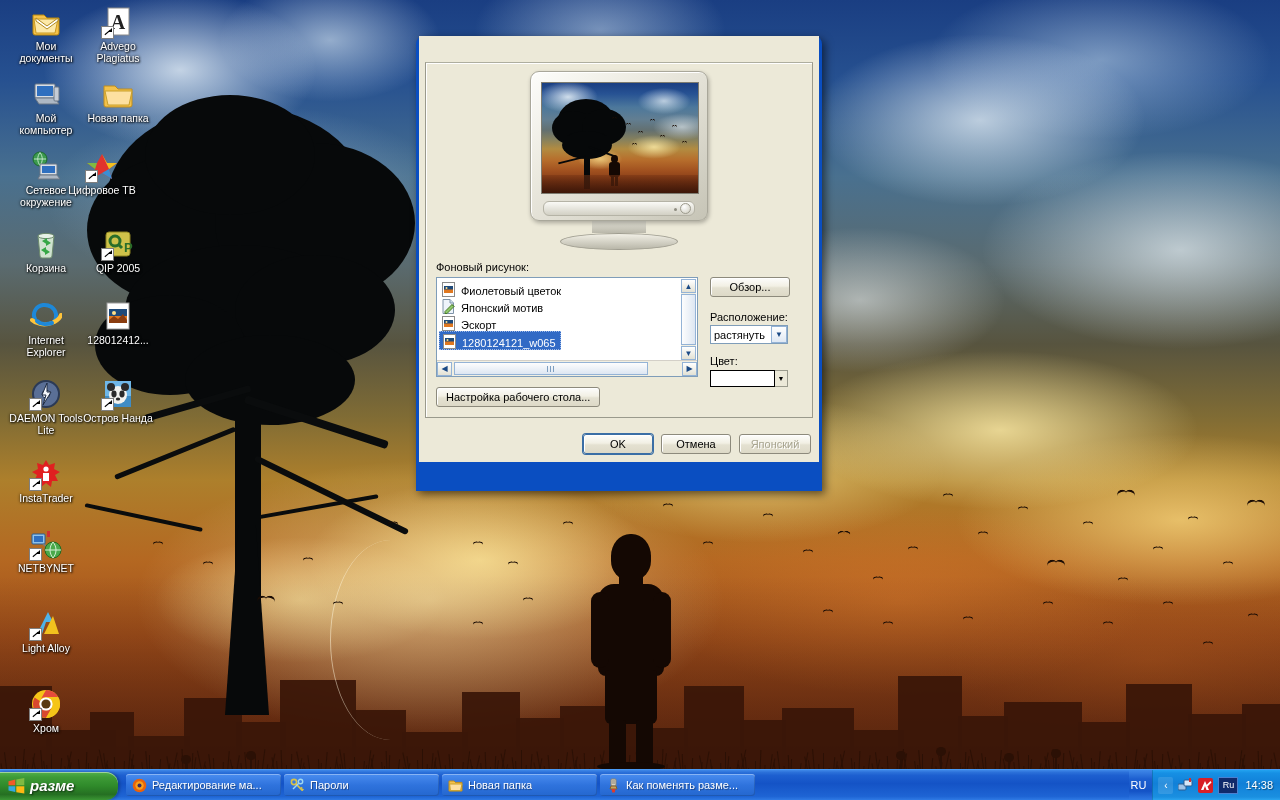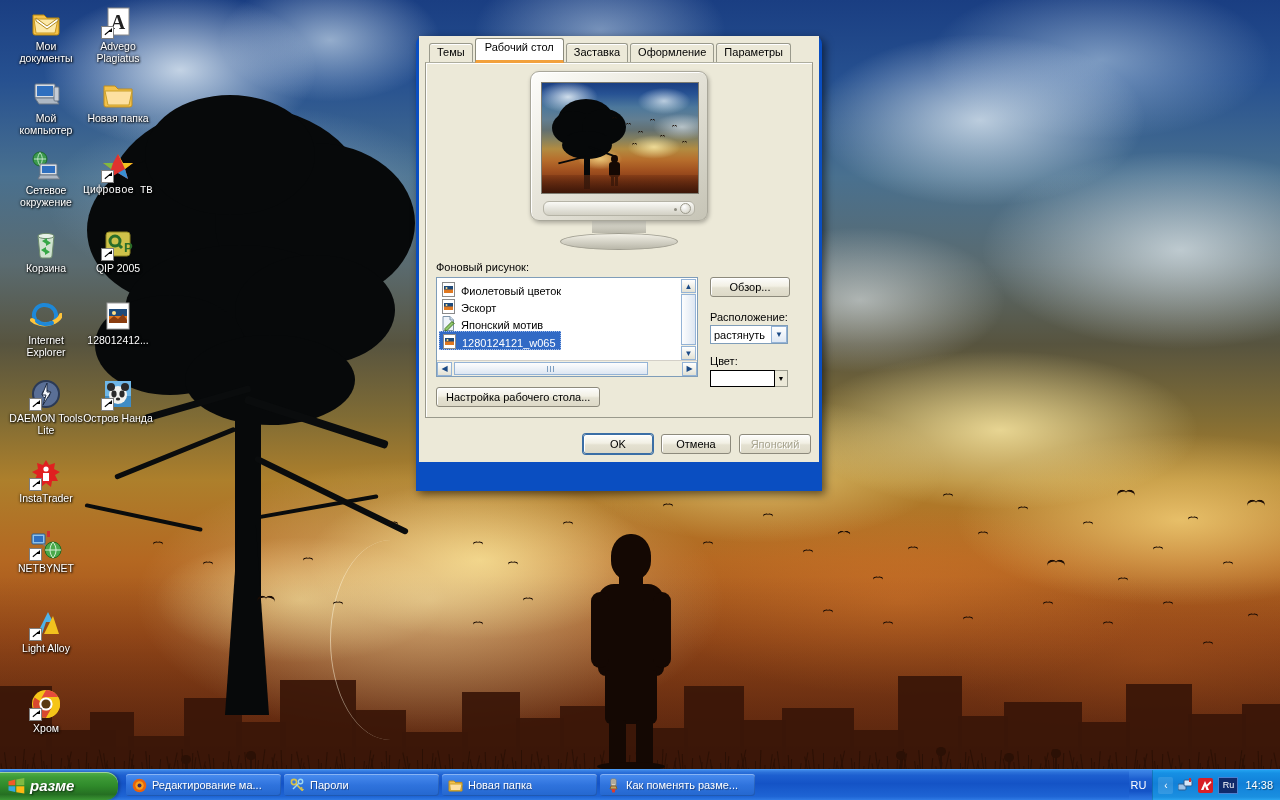--- a/index.html
+++ b/index.html
@@ -857,21 +857,21 @@
     <div class="dicon" style="left: 8px; top: 150px;">
       <div class="glyph"><svg width="32" height="32" viewBox="0 0 32 32">
           <circle cx="10" cy="9" r="7" fill="#3c9a4e" stroke="#1d6b2d"></circle>
           <path d="M4 9h12M10 2.5c3 4 3 9 0 13M10 2.5c-3 4-3 9 0 13" stroke="#bfe6c6" fill="none" stroke-width="1"></path>
           <rect x="10" y="14" width="17" height="11" rx="1" fill="#d8dee6" stroke="#6b7785"></rect>
           <rect x="12" y="16" width="13" height="7" fill="#2f6fbf"></rect>
           <path d="M10 25h17l3 4H8z" fill="#aeb8c4" stroke="#6b7785"></path>
         </svg></div>
       <div class="lbl">Сетевое окружение</div>
     </div>
-    <div class="dicon" style="left: 80px; top: 150px; font-family: Liberation Mono, monospace;">
+    <div class="dicon" style="left: 64px; top: 150px;">
       <div class="glyph"><svg width="32" height="32" viewBox="0 0 32 32">
           <path d="M16 4 L21 13 L31 13 L23 19 L26 29 L16 23 L6 29 L9 19 L1 13 L11 13 Z" fill="#e0332e"></path>
           <path d="M16 4 L21 13 L31 13 L23 19z" fill="#f2c120"></path>
           <path d="M23 19 L26 29 L16 23z" fill="#3a8fd4"></path>
           <path d="M6 29 L9 19 L1 13 L11 13z" fill="#7fba42"></path>
         </svg><span class="shortcut"></span></div>
       <div class="lbl">Цифровое ТВ</div>
     </div>
     <div class="dicon" style="left: 8px; top: 228px;">
       <div class="glyph"><svg width="32" height="32" viewBox="0 0 32 32">
@@ -967,27 +967,20 @@
         </svg><span class="shortcut"></span></div>
       <div class="lbl">Хром</div>
     </div>
   </div>
 
 <div id="dlg">
 
 
   <div id="dlgbody">
 
-    <div id="tabs">
-        <div class="tab">Темы</div>
-        <div class="tab active">Рабочий стол</div>
-        <div class="tab">Заставка</div>
-        <div class="tab">Оформление</div>
-        <div class="tab">Параметры</div>
-      </div>
 
     <div id="tabpanel">
 
       <div class="monitor">
         <div class="mon-case">
           <div class="mon-screen">
             <div class="mini">
               <div class="wp-layer wp-sky"></div>
               <div class="wp-layer" style="background:
                 radial-gradient(ellipse 46px 24px at 26px 14px, rgba(235,244,250,.85), rgba(235,244,250,0) 65%),
@@ -1038,35 +1031,35 @@
               <span class="ico"><svg width="15" height="15" viewBox="0 0 15 15">
                   <rect x="1.5" y="0.5" width="12" height="14" fill="#fff" stroke="#8a8a8a"></rect>
                   <rect x="3" y="4" width="9" height="7" fill="#1e4a7a"></rect>
                   <rect x="3" y="7.5" width="9" height="3.5" fill="#e07820"></rect>
                   <circle cx="5.5" cy="6" r="1" fill="#ffe089"></circle>
                 </svg></span>
               <span>Фиолетовый цветок</span>
             </div>
             <div class="litem">
               <span class="ico"><svg width="15" height="15" viewBox="0 0 15 15">
+                  <path d="M2 0.5h7l3.5 3.5v10.5H2z" fill="#eef4fb" stroke="#7e93a8"></path>
+                  <path d="M9 0.5V4h3.5" fill="#cfe0f0" stroke="#7e93a8"></path>
+                  <path d="M4 12.5l7-7 2 2-7 7H4z" fill="#8fc86a" stroke="#4a7a2a"></path>
+                  <path d="M11 5.5l2 2" stroke="#4a7a2a"></path>
+                </svg></span>
+              <span>Японский мотив</span>
+            </div>
+            <div class="litem">
+              <span class="ico"><svg width="15" height="15" viewBox="0 0 15 15">
                   <rect x="1.5" y="0.5" width="12" height="14" fill="#fff" stroke="#8a8a8a"></rect>
                   <rect x="3" y="4" width="9" height="7" fill="#1e4a7a"></rect>
                   <rect x="3" y="7.5" width="9" height="3.5" fill="#e07820"></rect>
                   <circle cx="5.5" cy="6" r="1" fill="#ffe089"></circle>
                 </svg></span>
               <span>Эскорт</span>
-            </div>
-            <div class="litem">
-              <span class="ico"><svg width="15" height="15" viewBox="0 0 15 15">
-                  <path d="M2 0.5h7l3.5 3.5v10.5H2z" fill="#eef4fb" stroke="#7e93a8"></path>
-                  <path d="M9 0.5V4h3.5" fill="#cfe0f0" stroke="#7e93a8"></path>
-                  <path d="M4 12.5l7-7 2 2-7 7H4z" fill="#8fc86a" stroke="#4a7a2a"></path>
-                  <path d="M11 5.5l2 2" stroke="#4a7a2a"></path>
-                </svg></span>
-              <span>Японский мотив</span>
             </div>
             <div class="litem sel">
               <span class="ico"><svg width="15" height="15" viewBox="0 0 15 15">
                   <rect x="1.5" y="0.5" width="12" height="14" fill="#fff" stroke="#8a8a8a"></rect>
                   <rect x="3" y="4" width="9" height="7" fill="#1e4a7a"></rect>
                   <rect x="3" y="7.5" width="9" height="3.5" fill="#e07820"></rect>
                   <circle cx="5.5" cy="6" r="1" fill="#ffe089"></circle>
                 </svg></span>
               <span>1280124121_w065</span>
             </div>

